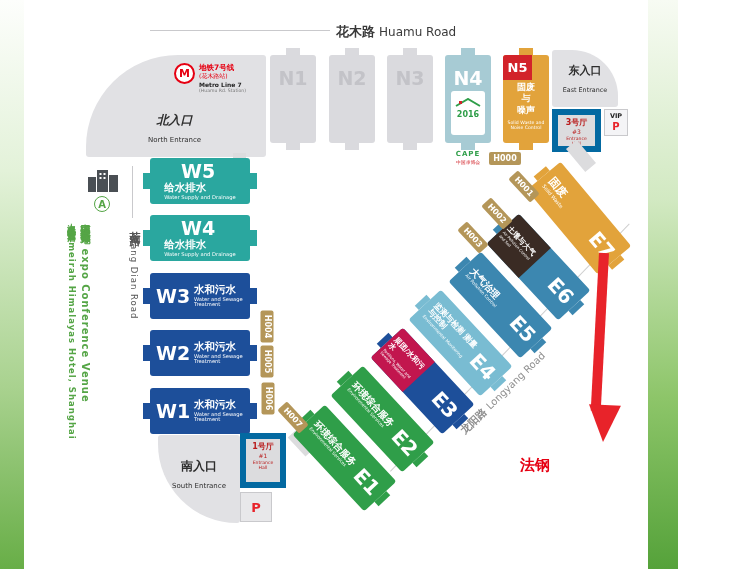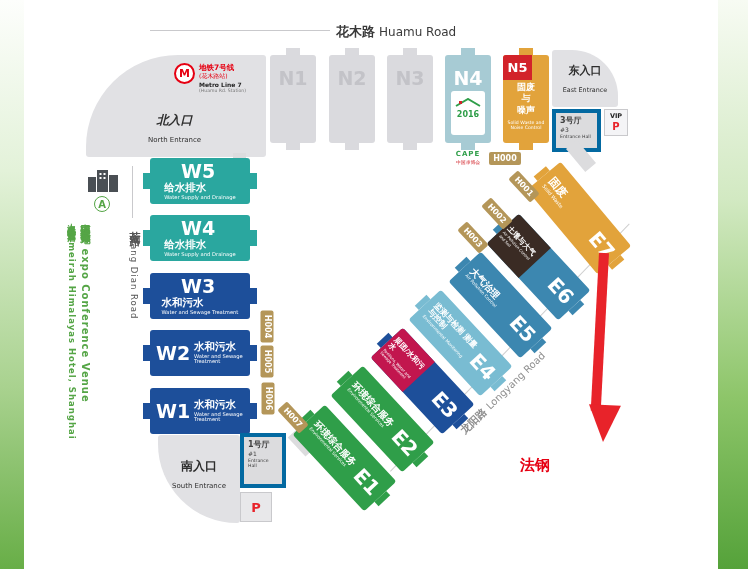--- a/index.html
+++ b/index.html
@@ -1,16 +1,16 @@
 <!DOCTYPE html>
 <html><head>
 <meta charset="utf-8">
 <style>
   html,body{margin:0;padding:0;background:#fff;}
-  .stage{position:relative;width:748px;height:569px;background:#fff;overflow:hidden;
+  .stage{position:relative;width:678px;height:569px;background:#fff;overflow:hidden;
          font-family:"DejaVu Sans",sans-serif;}
   .abs{position:absolute;}
   
   .edge-left{position:absolute;left:0;top:0;width:24px;height:569px;
     background:linear-gradient(180deg,#fdfefc 0%,#e3f2d9 30%,#a9d28f 68%,#68ae47 100%);}
   .edge-right{position:absolute;right:0;top:0;width:30px;height:569px;
     background:linear-gradient(180deg,#f7fbf3 0%,#d2e9c2 35%,#8dc569 70%,#55a23a 100%);}
   
   .road-line{position:absolute;background:#c9c9cc;}
   .road-label{position:absolute;color:#3a3a3a;white-space:nowrap;}
@@ -21,22 +21,22 @@
   .longyang .en{font-size:10px;}
   .longyang-line{position:absolute;left:390px;top:471px;width:344px;height:0;
     border-top:1px solid #cfcfcf;transform:rotate(-46deg);transform-origin:left top;}
   .fangdian{position:absolute;left:125px;top:222px;writing-mode:vertical-rl;color:#565656;white-space:nowrap;}
   .fangdian .zh{font-weight:bold;font-size:11px;letter-spacing:2px;}
   .fangdian .en{font-size:8.5px;margin-top:6px;letter-spacing:1px;}
   
   .fan{position:absolute;background:#e1e1e4;}
   .ent-zh{font-weight:bold;font-size:12px;color:#2e2e2e;line-height:1.2;}
   .ent-en{font-size:7px;color:#2e2e2e;}
-  .gbox{position:absolute;background:#dcdcde;border:4px solid #0369a1;box-sizing:border-box;
-        color:#404040;padding:3px 4px;line-height:1.25;}
+  .gbox{position:absolute;background:#dcdcde;border:6px solid #0369a1;box-sizing:border-box;
+        color:#b91c1c;padding:3px 4px;line-height:1.25;text-align:center;}
   .gbox .t1{font-weight:bold;font-size:8px;display:block;}
   .gbox .t2{font-size:6px;display:block;}
   .gbox .t3{font-size:4.6px;display:block;}
   .connector{position:absolute;background:#dcdcde;}
   
   .metro{position:absolute;left:88px;top:8px;display:flex;gap:4px;align-items:flex-start;}
   .metro-logo{width:21px;height:21px;border:2.5px solid #e60012;border-radius:50%;
     color:#e60012;font-weight:bold;font-size:11px;display:flex;align-items:center;justify-content:center;background:#fff;box-sizing:border-box;}
   .metro-txt{line-height:1.2;}
   .metro-txt .m1{color:#e60012;font-weight:bold;font-size:7.5px;display:block;}
@@ -206,21 +206,21 @@
         <span class="wen">Water Supply and Drainage</span>
       </span>
   </div>
   <div class="hall-w teal" style="top:215px;">
     <span class="wnum">W4</span>
     <span class="wtext">
         <span class="wzh">给水排水</span>
         <span class="wen">Water Supply and Drainage</span>
       </span>
   </div>
-  <div class="hall-w dblue" style="top:273px;flex-direction:column;">
+  <div class="hall-w dblue" style="top:273px;">
     <span class="wnum">W3</span>
     <span class="wtext">
         <span class="wzh">水和污水</span>
         <span class="wen">Water and Sewage Treatment</span>
       </span>
   </div>
   <div class="hall-w dblue" style="top:330px;">
     <span class="wnum">W2</span>
     <span class="wtext">
         <span class="wzh">水和污水</span>

